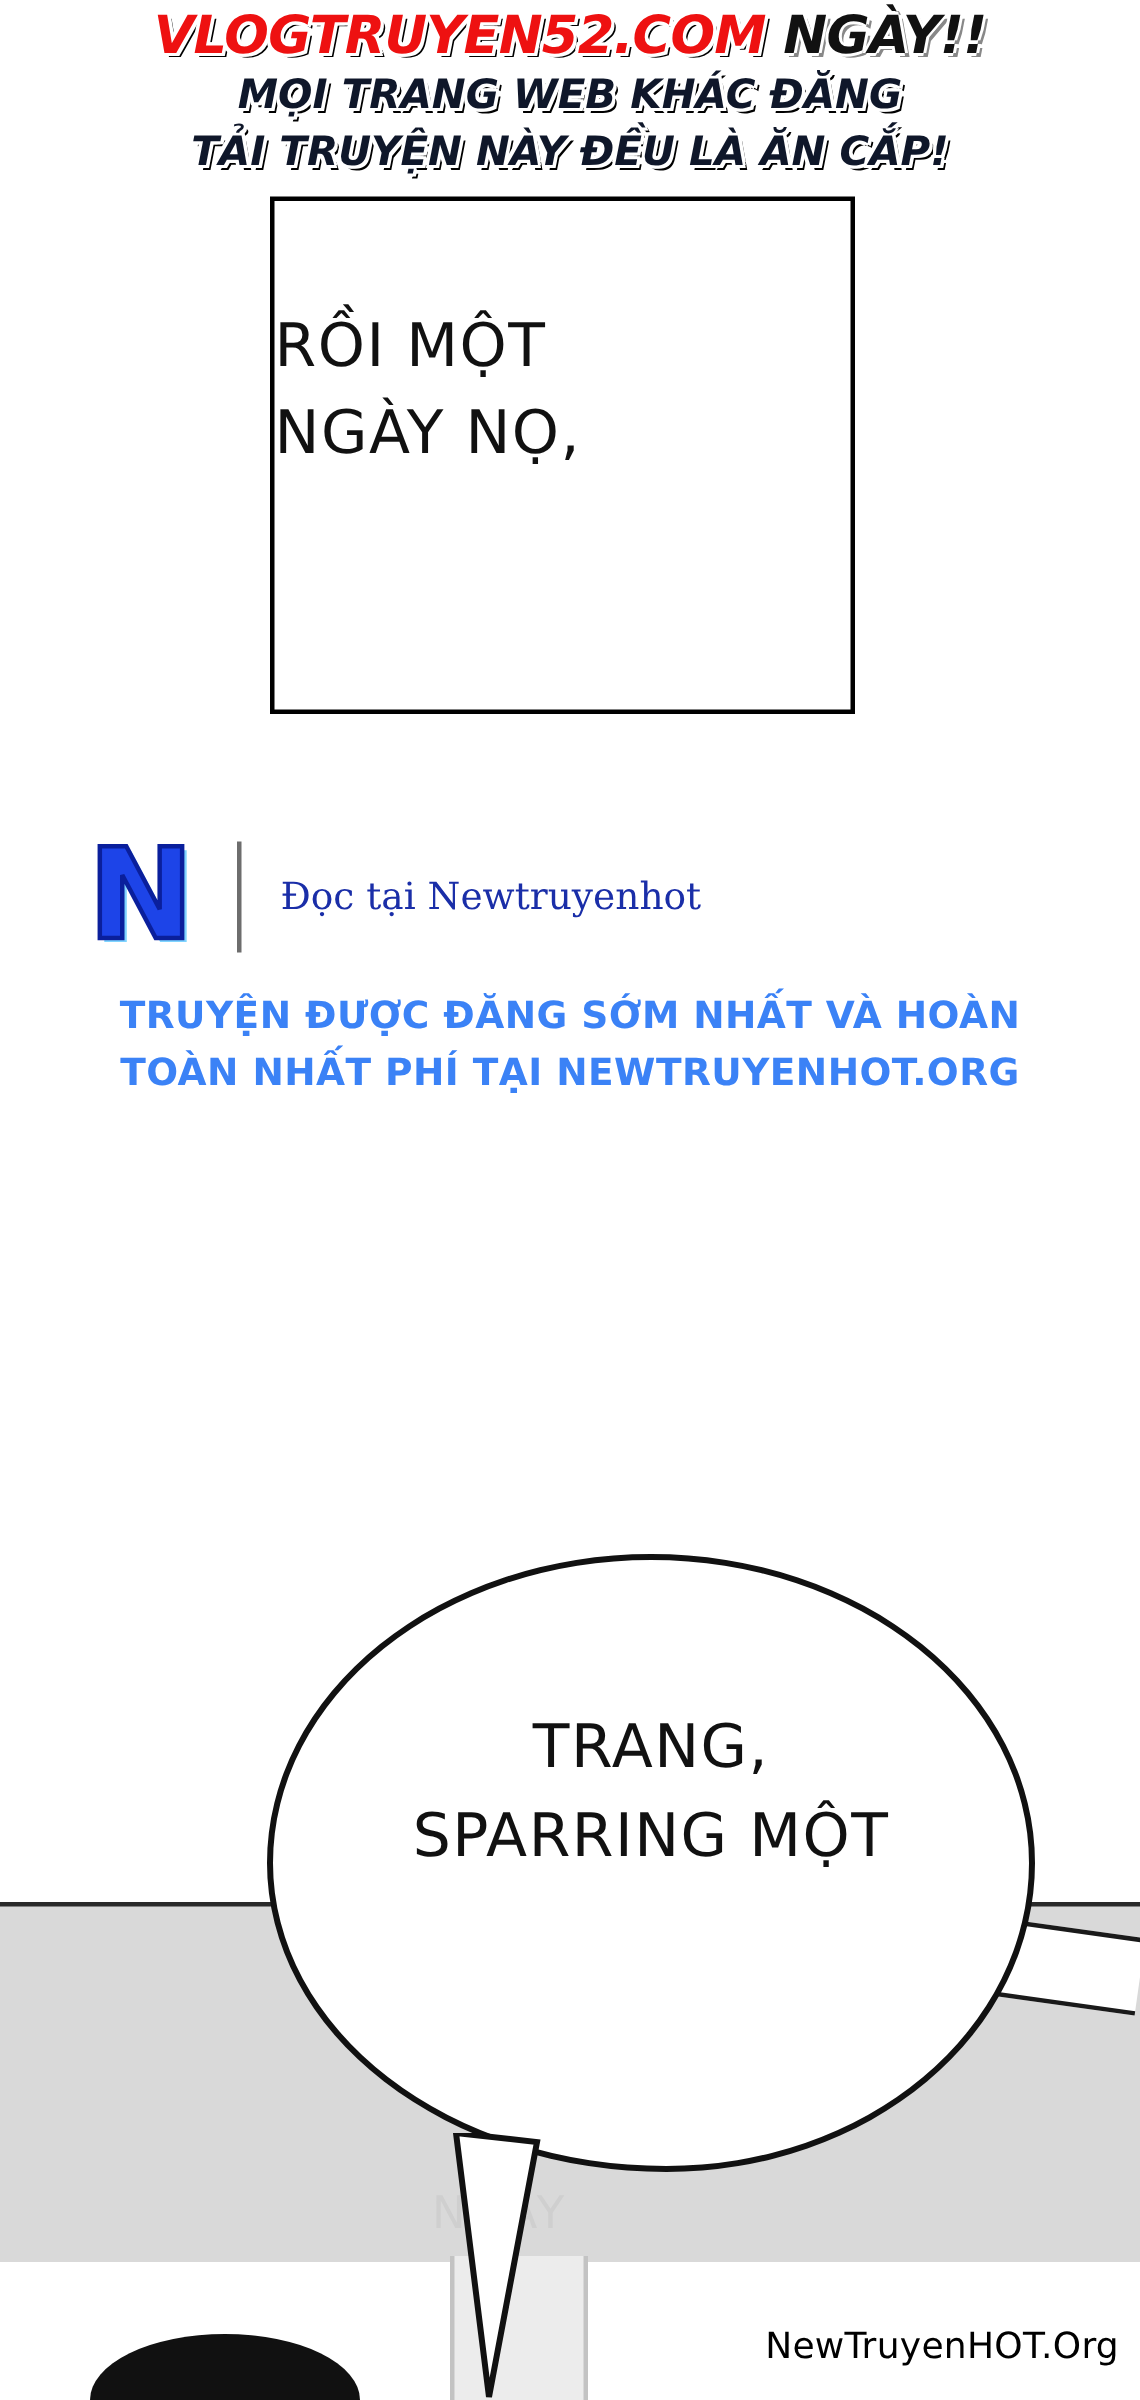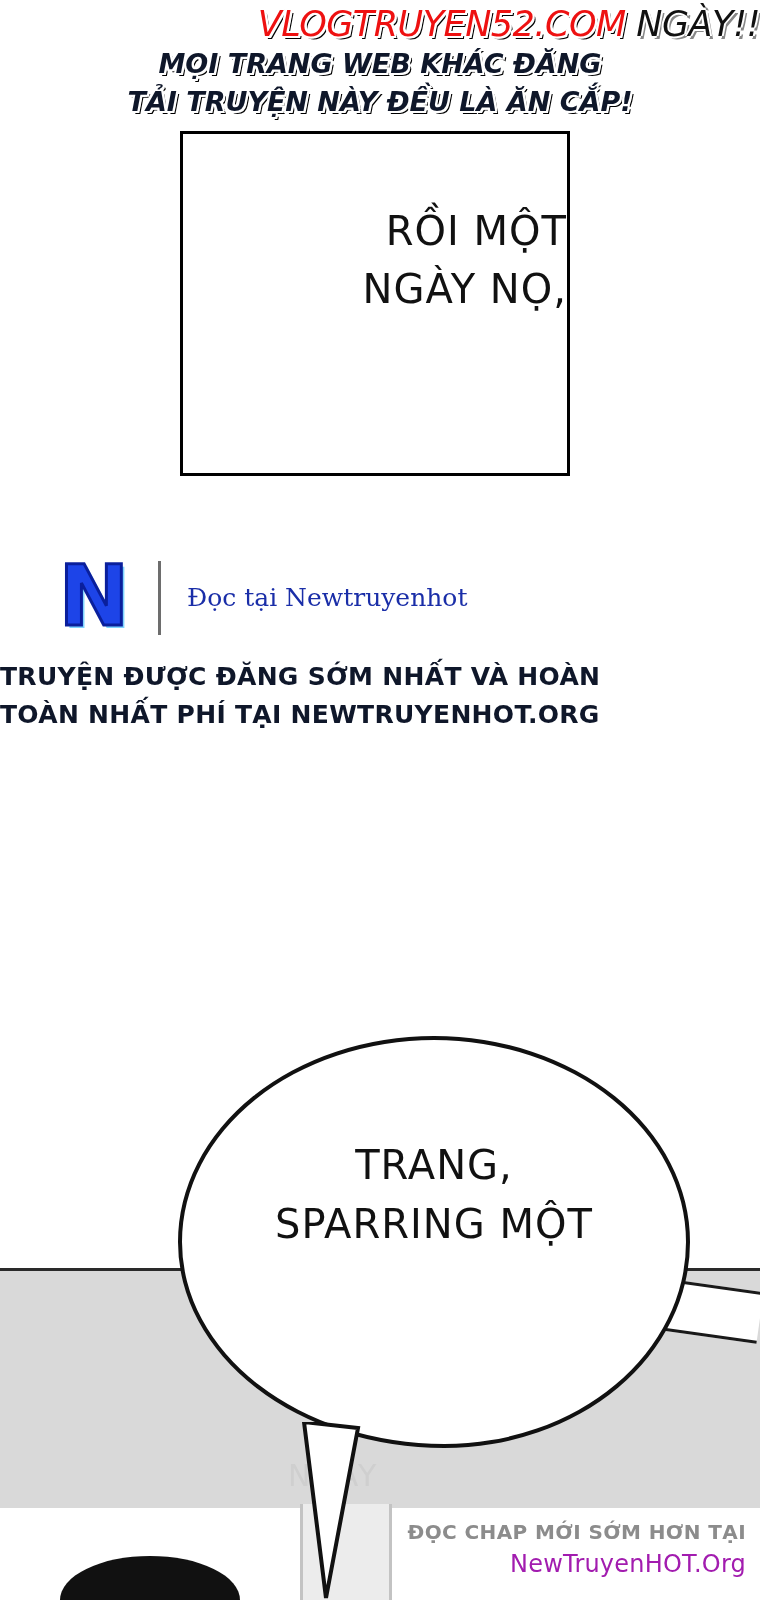--- a/index.html
+++ b/index.html
@@ -22,27 +22,26 @@
   .banner {
     position: absolute;
     top: 0;
     left: 0;
     width: 760px;
     text-align: center;
     padding-top: 6px;
   }
   .banner-line1 {
     font-family: "DejaVu Sans", sans-serif;
-    font-weight: normal;
+    font-weight: bold;
     font-style: italic;
     font-size: 35px;
     letter-spacing: -0.5px;
     line-height: 1.05;
     white-space: nowrap;
-    text-align: right;
   }
   .banner-line1 .red {
     color: #ee1111;
     -webkit-text-stroke: 1px #000;
     paint-order: stroke fill;
     text-shadow:
       2px 0 0 #fff, -2px 0 0 #fff, 0 2px 0 #fff, 0 -2px 0 #fff,
       2px 2px 0 #fff, -2px 2px 0 #fff, 2px -2px 0 #fff, -2px -2px 0 #fff,
       3px 3px 0 #000;
   }
@@ -76,21 +75,21 @@
     height: 345px;
     border: 3px solid #000;
     background: #ffffff;
     box-sizing: border-box;
   }
   .narration-text {
     position: absolute;
     left: 0;
     top: 68px;
     width: 100%;
-    text-align: right;
+    text-align: left;
     font-family: "DejaVu Sans", sans-serif;
     font-size: 40px;
     line-height: 1.45;
     color: #111;
     letter-spacing: 1px;
   }
 
   
   .promo {
     position: absolute;
@@ -134,25 +133,26 @@
   }
   .promo-text {
     font-family: "DejaVu Serif", serif;
     font-size: 25px;
     line-height: 1.42;
     color: #1a2ea8;
     text-align: right;
   }
   .promo-banner {
     margin-top: 14px;
+    text-align: center;
     font-family: "DejaVu Sans", sans-serif;
     font-weight: bold;
     font-size: 25px;
     line-height: 1.5;
-    color: #0f172a;
+    color: #3b82f6;
     letter-spacing: 0.3px;
   }
 
   
   .scene {
     position: absolute;
     left: 0;
     top: 1268px;
     width: 760px;
     height: 332px;
@@ -266,21 +266,21 @@
   .credit-line1 {
     font-family: "DejaVu Sans", sans-serif;
     font-weight: bold;
     font-size: 20px;
     color: #8c8c8c;
     letter-spacing: 0.4px;
   }
   .credit-line2 {
     font-family: "DejaVu Sans", sans-serif;
     font-size: 24px;
-    color: #a21caf;
+    color: #000000;
     margin-top: 6px;
     letter-spacing: 0.2px;
   }
 </style>
 </head>
 <body>
 
 <div id="page">
 
   <div class="banner">
@@ -331,17 +331,16 @@
       <div>SPARRING MỘT</div>
     </div>
   </div>
   <div class="bubble-tail">
     <svg width="70" height="178" viewBox="0 0 70 178">
       <path d="M8 0 L62 6 L30 176 Z" fill="#ffffff" stroke="#111111" stroke-width="4"></path>
     </svg>
   </div>
 
   <div class="credit">
-    <div class="credit-line1">ĐỌC CHAP MỚI SỚM HƠN TẠI</div>
     <div class="credit-line2">NewTruyenHOT.Org</div>
   </div>
 
 </div>
 
 </body></html>

